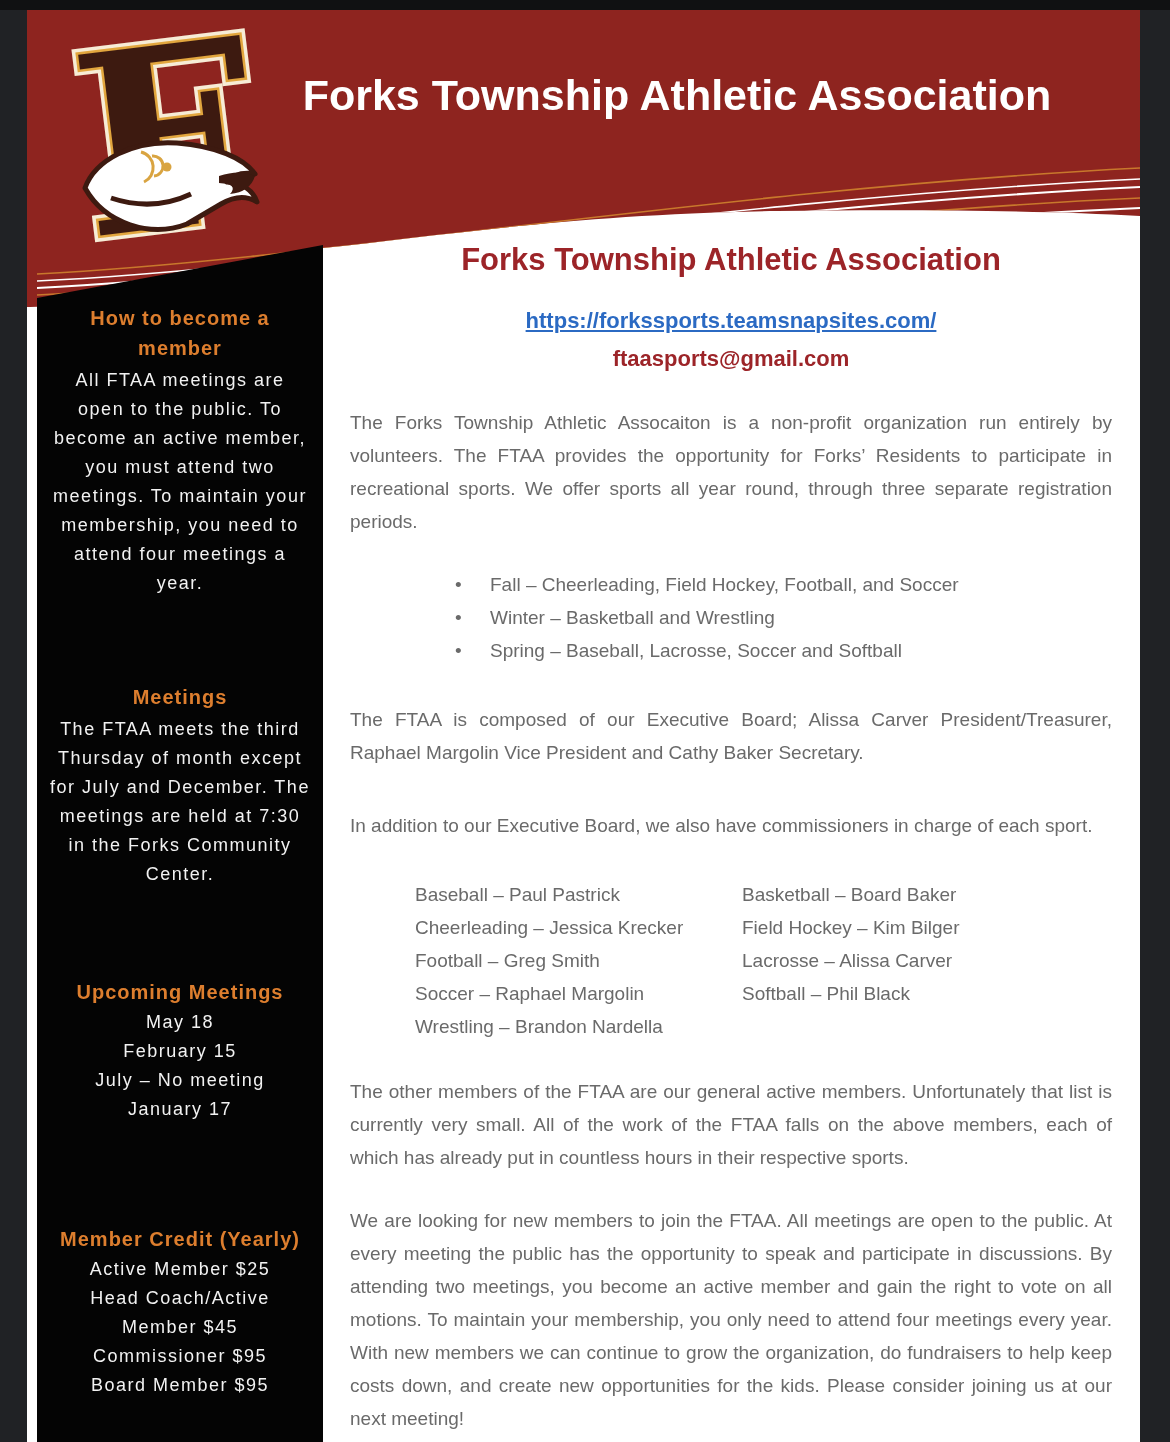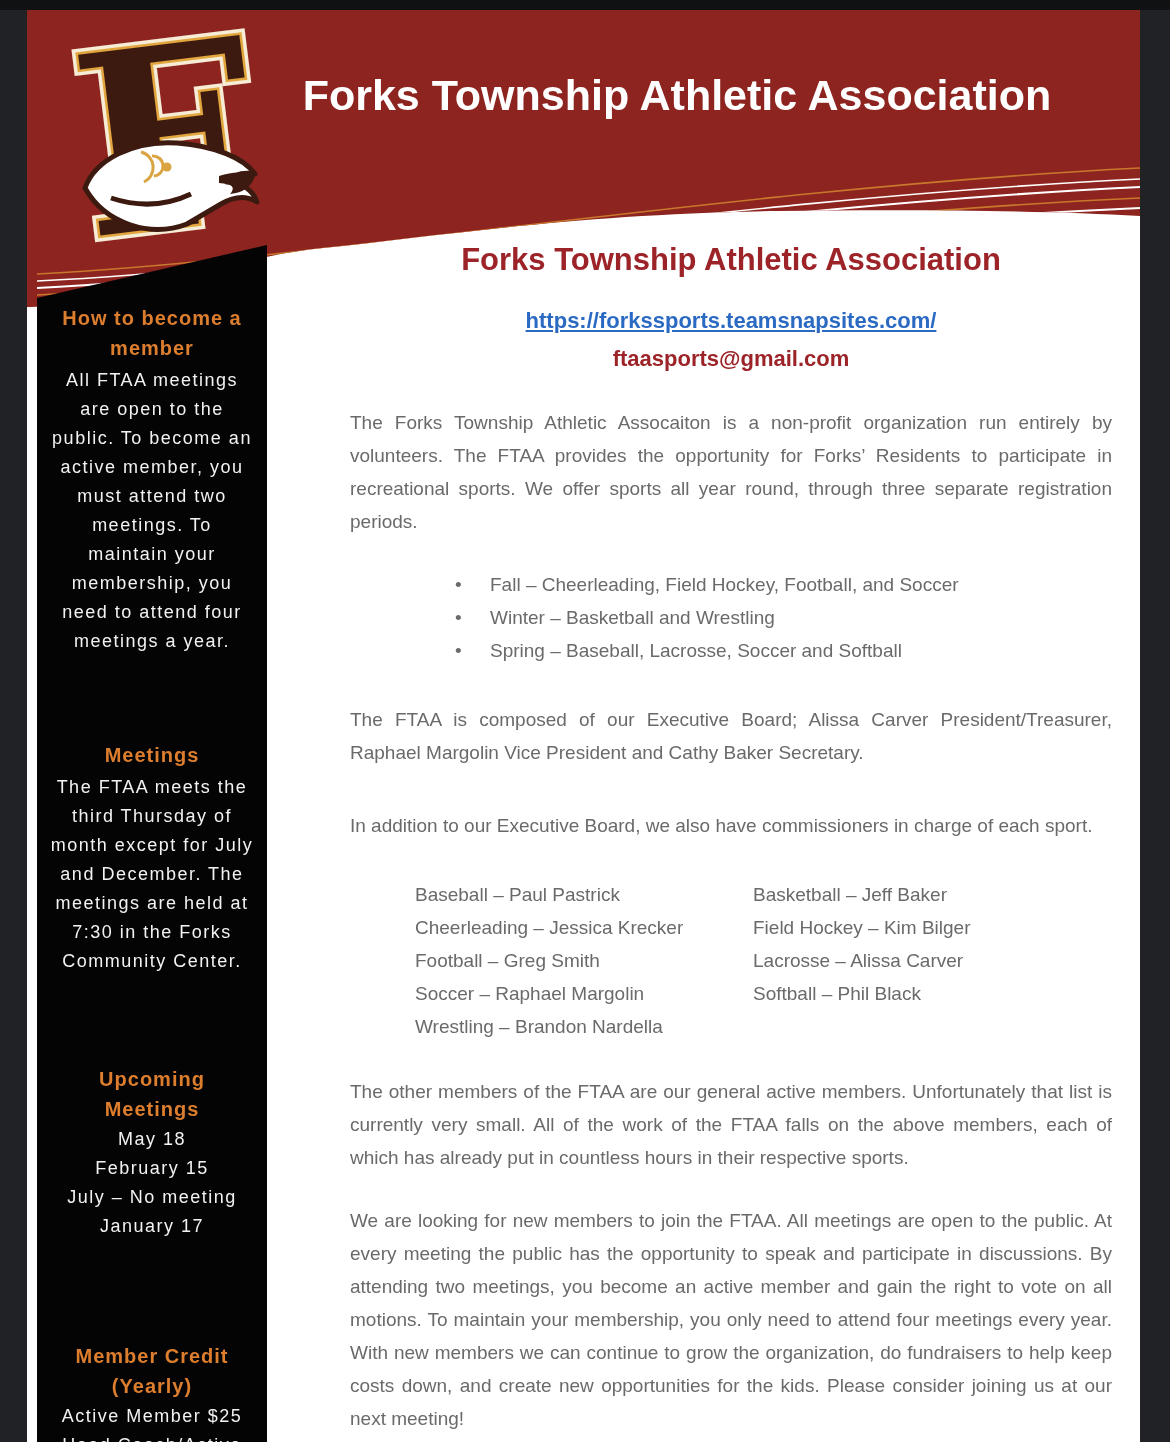--- a/index.html
+++ b/index.html
@@ -16,21 +16,21 @@
     background:#ffffff;
   }
   #doc-topline{position:absolute;left:0;top:0;width:100%;height:3px;background:#f6e6dd;}
   #header-svg{position:absolute;left:0;top:0;z-index:2;pointer-events:none;}
   #banner-title{
     position:absolute;left:200px;top:60px;width:900px;z-index:3;
     text-align:center;color:#ffffff;font-size:43px;font-weight:bold;line-height:50px;
   }
   
   #sidebar{
-    position:absolute;left:10px;top:235px;bottom:0;width:230px;
+    position:absolute;left:10px;top:235px;bottom:0;width:286px;
     background:#040404;z-index:4;
     clip-path:polygon(0 53px,100% 0,100% 100%,0 100%);
     color:#f2f2f2;
   }
   .sb-inner{padding:58px 13px 0 13px;text-align:center;}
   .sb-heading{
     color:#dd7e2e;font-weight:bold;font-size:20px;line-height:30px;letter-spacing:1px;
   }
   .sb-text{font-size:18px;line-height:29px;letter-spacing:1.5px;margin-top:3px;}
   .sb-line{font-size:18px;line-height:29px;letter-spacing:1.5px;}
@@ -57,21 +57,21 @@
     margin-top:8px;text-align:center;
     color:#9c2428;font-size:22px;font-weight:bold;line-height:30px;
   }
   .para{line-height:33px;text-align:justify;}
   #p-intro{margin-top:32px;}
   #bullet-list{margin-top:30px;padding-left:105px;}
   .bullet-item{line-height:33px;}
   .bullet-item::before{content:"\2022";display:inline-block;width:35px;color:#6a6a6a;}
   #p-board{margin-top:36px;}
   #p-comm-intro{margin-top:40px;}
-  #commissioners{display:flex;margin-top:36px;margin-left:65px;gap:11px;}
+  #commissioners{display:flex;margin-top:36px;margin-left:65px;}
   #comm-col-left{width:327px;}
   .comm-line{line-height:33px;}
   #p-members{margin-top:32px;}
   #p-closing{margin-top:30px;}
 </style>
 </head>
 <body>
 
 <div id="frame-top"></div>
 
@@ -159,21 +159,21 @@
 
     <div id="commissioners">
       <div id="comm-col-left">
         <div class="comm-line">Baseball – Paul Pastrick</div>
         <div class="comm-line">Cheerleading – Jessica Krecker</div>
         <div class="comm-line">Football – Greg Smith</div>
         <div class="comm-line">Soccer – Raphael Margolin</div>
         <div class="comm-line">Wrestling – Brandon Nardella</div>
       </div>
       <div id="comm-col-right">
-        <div class="comm-line">Basketball – Jeff Baker</div>
+        <div class="comm-line">Basketball – Board Baker</div>
         <div class="comm-line">Field Hockey – Kim Bilger</div>
         <div class="comm-line">Lacrosse – Alissa Carver</div>
         <div class="comm-line">Softball – Phil Black</div>
       </div>
     </div>
 
     <div class="para" id="p-members">The other members of the FTAA are our general active members.  Unfortunately that list is currently very small.  All of the work of the FTAA falls on the above members, each of which has already put in countless hours in their respective sports.</div>
 
     <div class="para" id="p-closing">We are looking for new members to join the FTAA.  All meetings are open to the public.  At every meeting the public has the opportunity to speak and participate in discussions.  By attending two meetings, you become an active member and gain the right to vote on all motions.  To maintain your membership, you only need to attend four meetings every year. With new members we can continue to grow the organization, do fundraisers to help keep costs down, and create new opportunities for the kids.  Please consider joining us at our next meeting!</div>
   </div>

